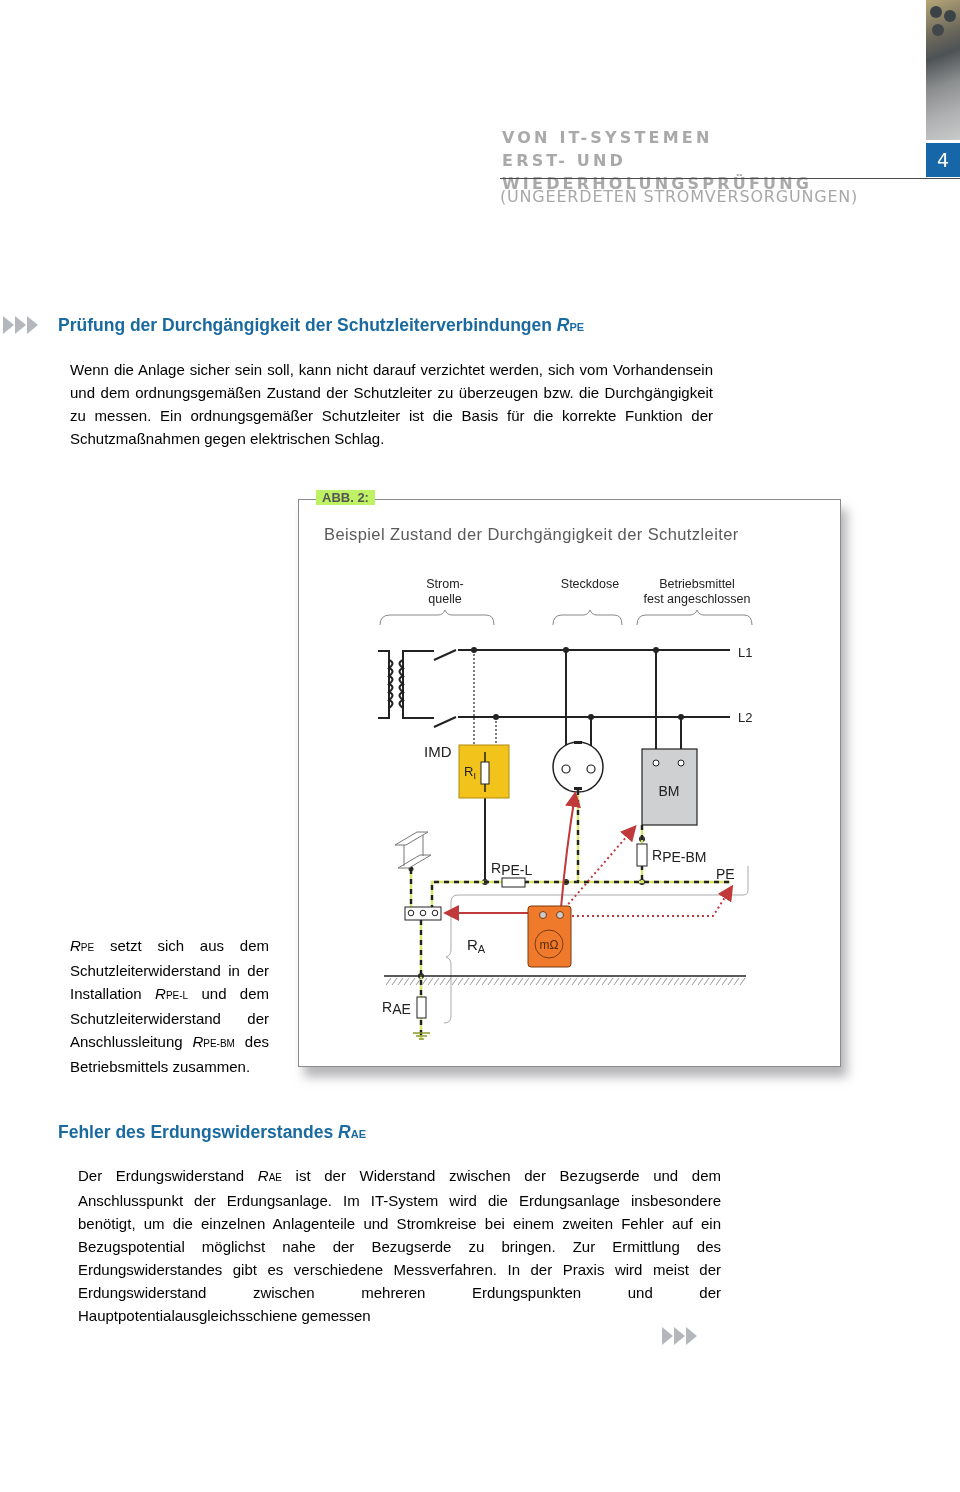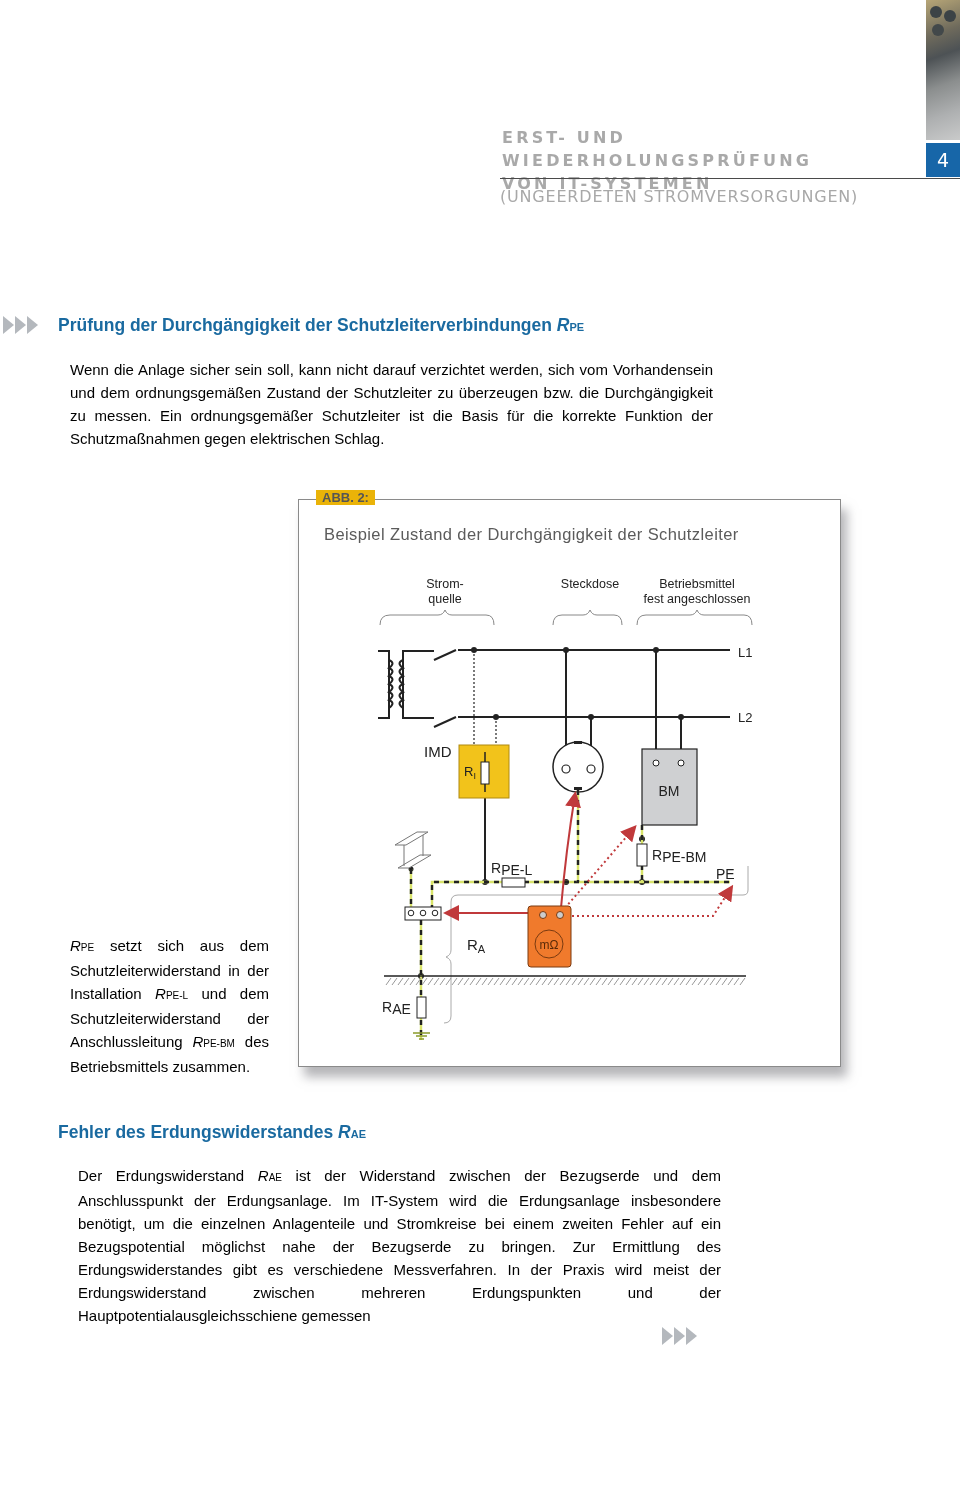--- a/index.html
+++ b/index.html
@@ -22,31 +22,31 @@
   .h2 { font-weight:bold; font-size:17.5px; color:#1a6aa0; }
   .h2 .sym { font-style:italic; }
   .h2 .sub { font-size:11px; font-style:normal; }
 
   .para { font-size:15px; line-height:23px; color:#000000; text-align:justify;margin-left:12px; }
   .para i { font-style:italic; }
   .sm { font-size:10px; font-style:normal; }
 
   
   .fig-frame { left:298px; top:499px; width:543px; height:568px; border:1.5px solid #8a8a8a; box-sizing:border-box; background:#fff; box-shadow:6px 10px 10px rgba(120,120,125,0.55); }
-  .fig-label-bg { left:316px; top:490px; padding:0 6px; background:#eab308; font-weight:bold; font-size:13px; color:#555; }
+  .fig-label-bg { left:316px; top:490px; padding:0 6px; background:#bef264; font-weight:bold; font-size:13px; color:#555; }
   .fig-title { left:324px; top:525px; font-size:16.5px; color:#5b5b5b; letter-spacing:0.4px; }
   svg text { font-family:"Liberation Sans", sans-serif; }
 </style>
 </head>
 <body>
 
 <div class="abs corner-photo"></div>
 <div class="abs header-title">
+  <div>VON IT-SYSTEMEN</div>
   <div>ERST- UND WIEDERHOLUNGSPRÜFUNG</div>
-  <div>VON IT-SYSTEMEN</div>
 </div>
 <div class="abs page-num">4</div>
 <div class="abs header-rule"></div>
 <div class="abs header-sub">(UNGEERDETEN STROMVERSORGUNGEN)</div>
 
 <div class="abs arrow-group" style="left:3px;top:316px;">
   <span class="tri"></span>
     <span class="tri"></span>
     <span class="tri"></span>
 </div>

